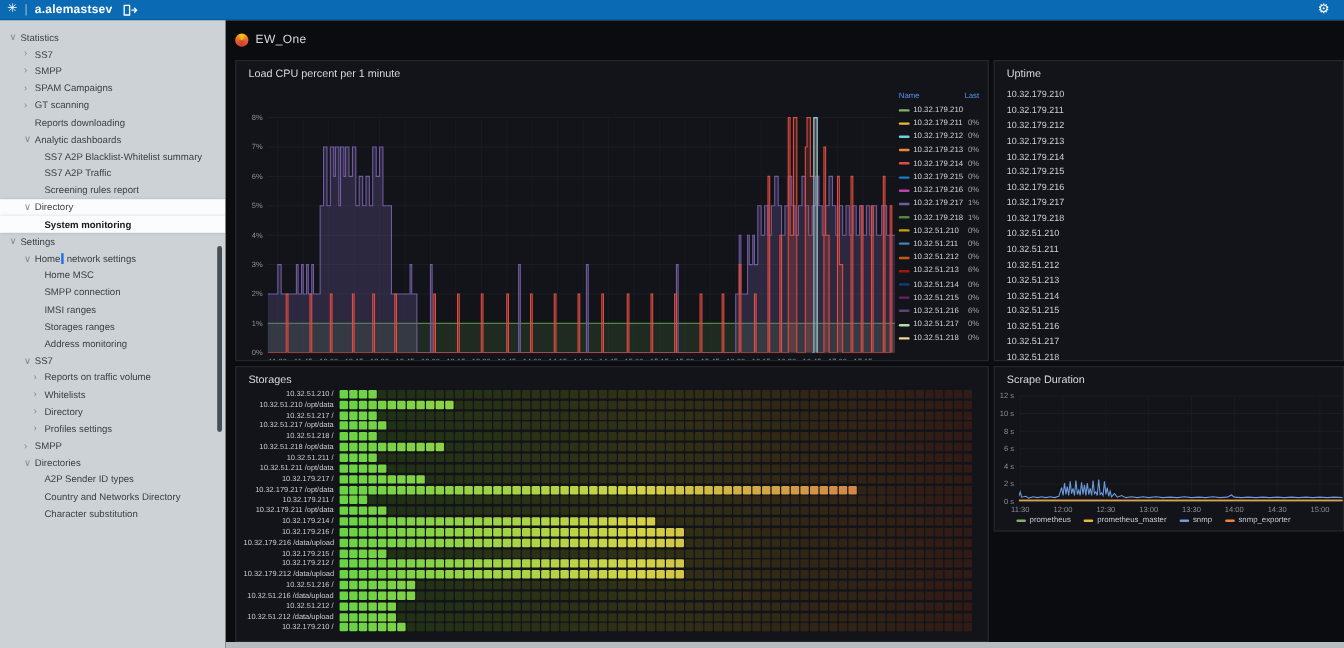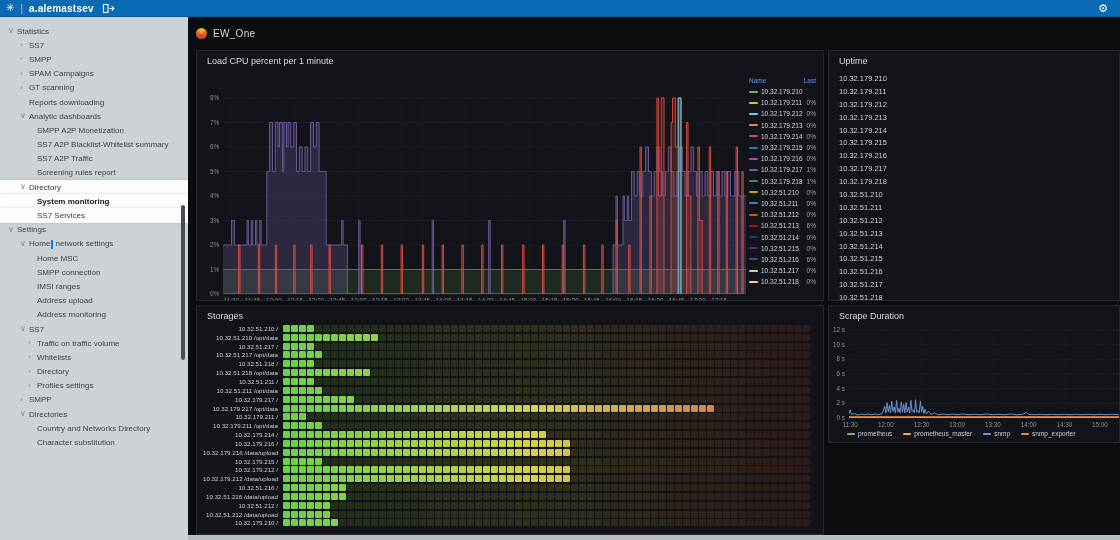--- a/index.html
+++ b/index.html
@@ -105,46 +105,38 @@
         <div class="item l1">
           <span class="chev"></span>
           <span class="label">Reports downloading</span>
         </div>
         <div class="item l1">
           <span class="chev">∨</span>
           <span class="label">Analytic dashboards</span>
         </div>
         <div class="item l2">
           <span class="chev"></span>
-          <span class="label">SMPP A2P Monetization</span>
-        </div>
-        <div class="item l2">
-          <span class="chev"></span>
           <span class="label">SS7 A2P Blacklist-Whitelist summary</span>
         </div>
         <div class="item l2">
           <span class="chev"></span>
           <span class="label">SS7 A2P Traffic</span>
         </div>
         <div class="item l2">
           <span class="chev"></span>
           <span class="label">Screening rules report</span>
         </div>
         <div class="item l1 hl">
           <span class="chev">∨</span>
           <span class="label">Directory</span>
         </div>
         <div class="item l2 hl bold">
           <span class="chev"></span>
           <span class="label">System monitoring</span>
         </div>
-        <div class="item l2 hl">
-          <span class="chev"></span>
-          <span class="label">SS7 Services</span>
-        </div>
         <div class="item l0">
           <span class="chev">∨</span>
           <span class="label">Settings</span>
         </div>
         <div class="item l1">
           <span class="chev">∨</span>
           <span class="label">Home<span class="cursorbar"></span> network settings</span>
         </div>
         <div class="item l2">
           <span class="chev"></span>
@@ -153,53 +145,57 @@
         <div class="item l2">
           <span class="chev"></span>
           <span class="label">SMPP connection</span>
         </div>
         <div class="item l2">
           <span class="chev"></span>
           <span class="label">IMSI ranges</span>
         </div>
         <div class="item l2">
           <span class="chev"></span>
-          <span class="label">Address upload</span>
+          <span class="label">Storages ranges</span>
         </div>
         <div class="item l2">
           <span class="chev"></span>
           <span class="label">Address monitoring</span>
         </div>
         <div class="item l1">
           <span class="chev">∨</span>
           <span class="label">SS7</span>
         </div>
         <div class="item l2">
           <span class="chev">›</span>
-          <span class="label">Traffic on traffic volume</span>
+          <span class="label">Reports on traffic volume</span>
         </div>
         <div class="item l2">
           <span class="chev">›</span>
           <span class="label">Whitelists</span>
         </div>
         <div class="item l2">
           <span class="chev">›</span>
           <span class="label">Directory</span>
         </div>
         <div class="item l2">
           <span class="chev">›</span>
           <span class="label">Profiles settings</span>
         </div>
         <div class="item l1">
           <span class="chev">›</span>
           <span class="label">SMPP</span>
         </div>
         <div class="item l1">
           <span class="chev">∨</span>
           <span class="label">Directories</span>
+        </div>
+        <div class="item l2">
+          <span class="chev"></span>
+          <span class="label">A2P Sender ID types</span>
         </div>
         <div class="item l2">
           <span class="chev"></span>
           <span class="label">Country and Networks Directory</span>
         </div>
         <div class="item l2">
           <span class="chev"></span>
           <span class="label">Character substitution</span>
         </div>
       </div>

